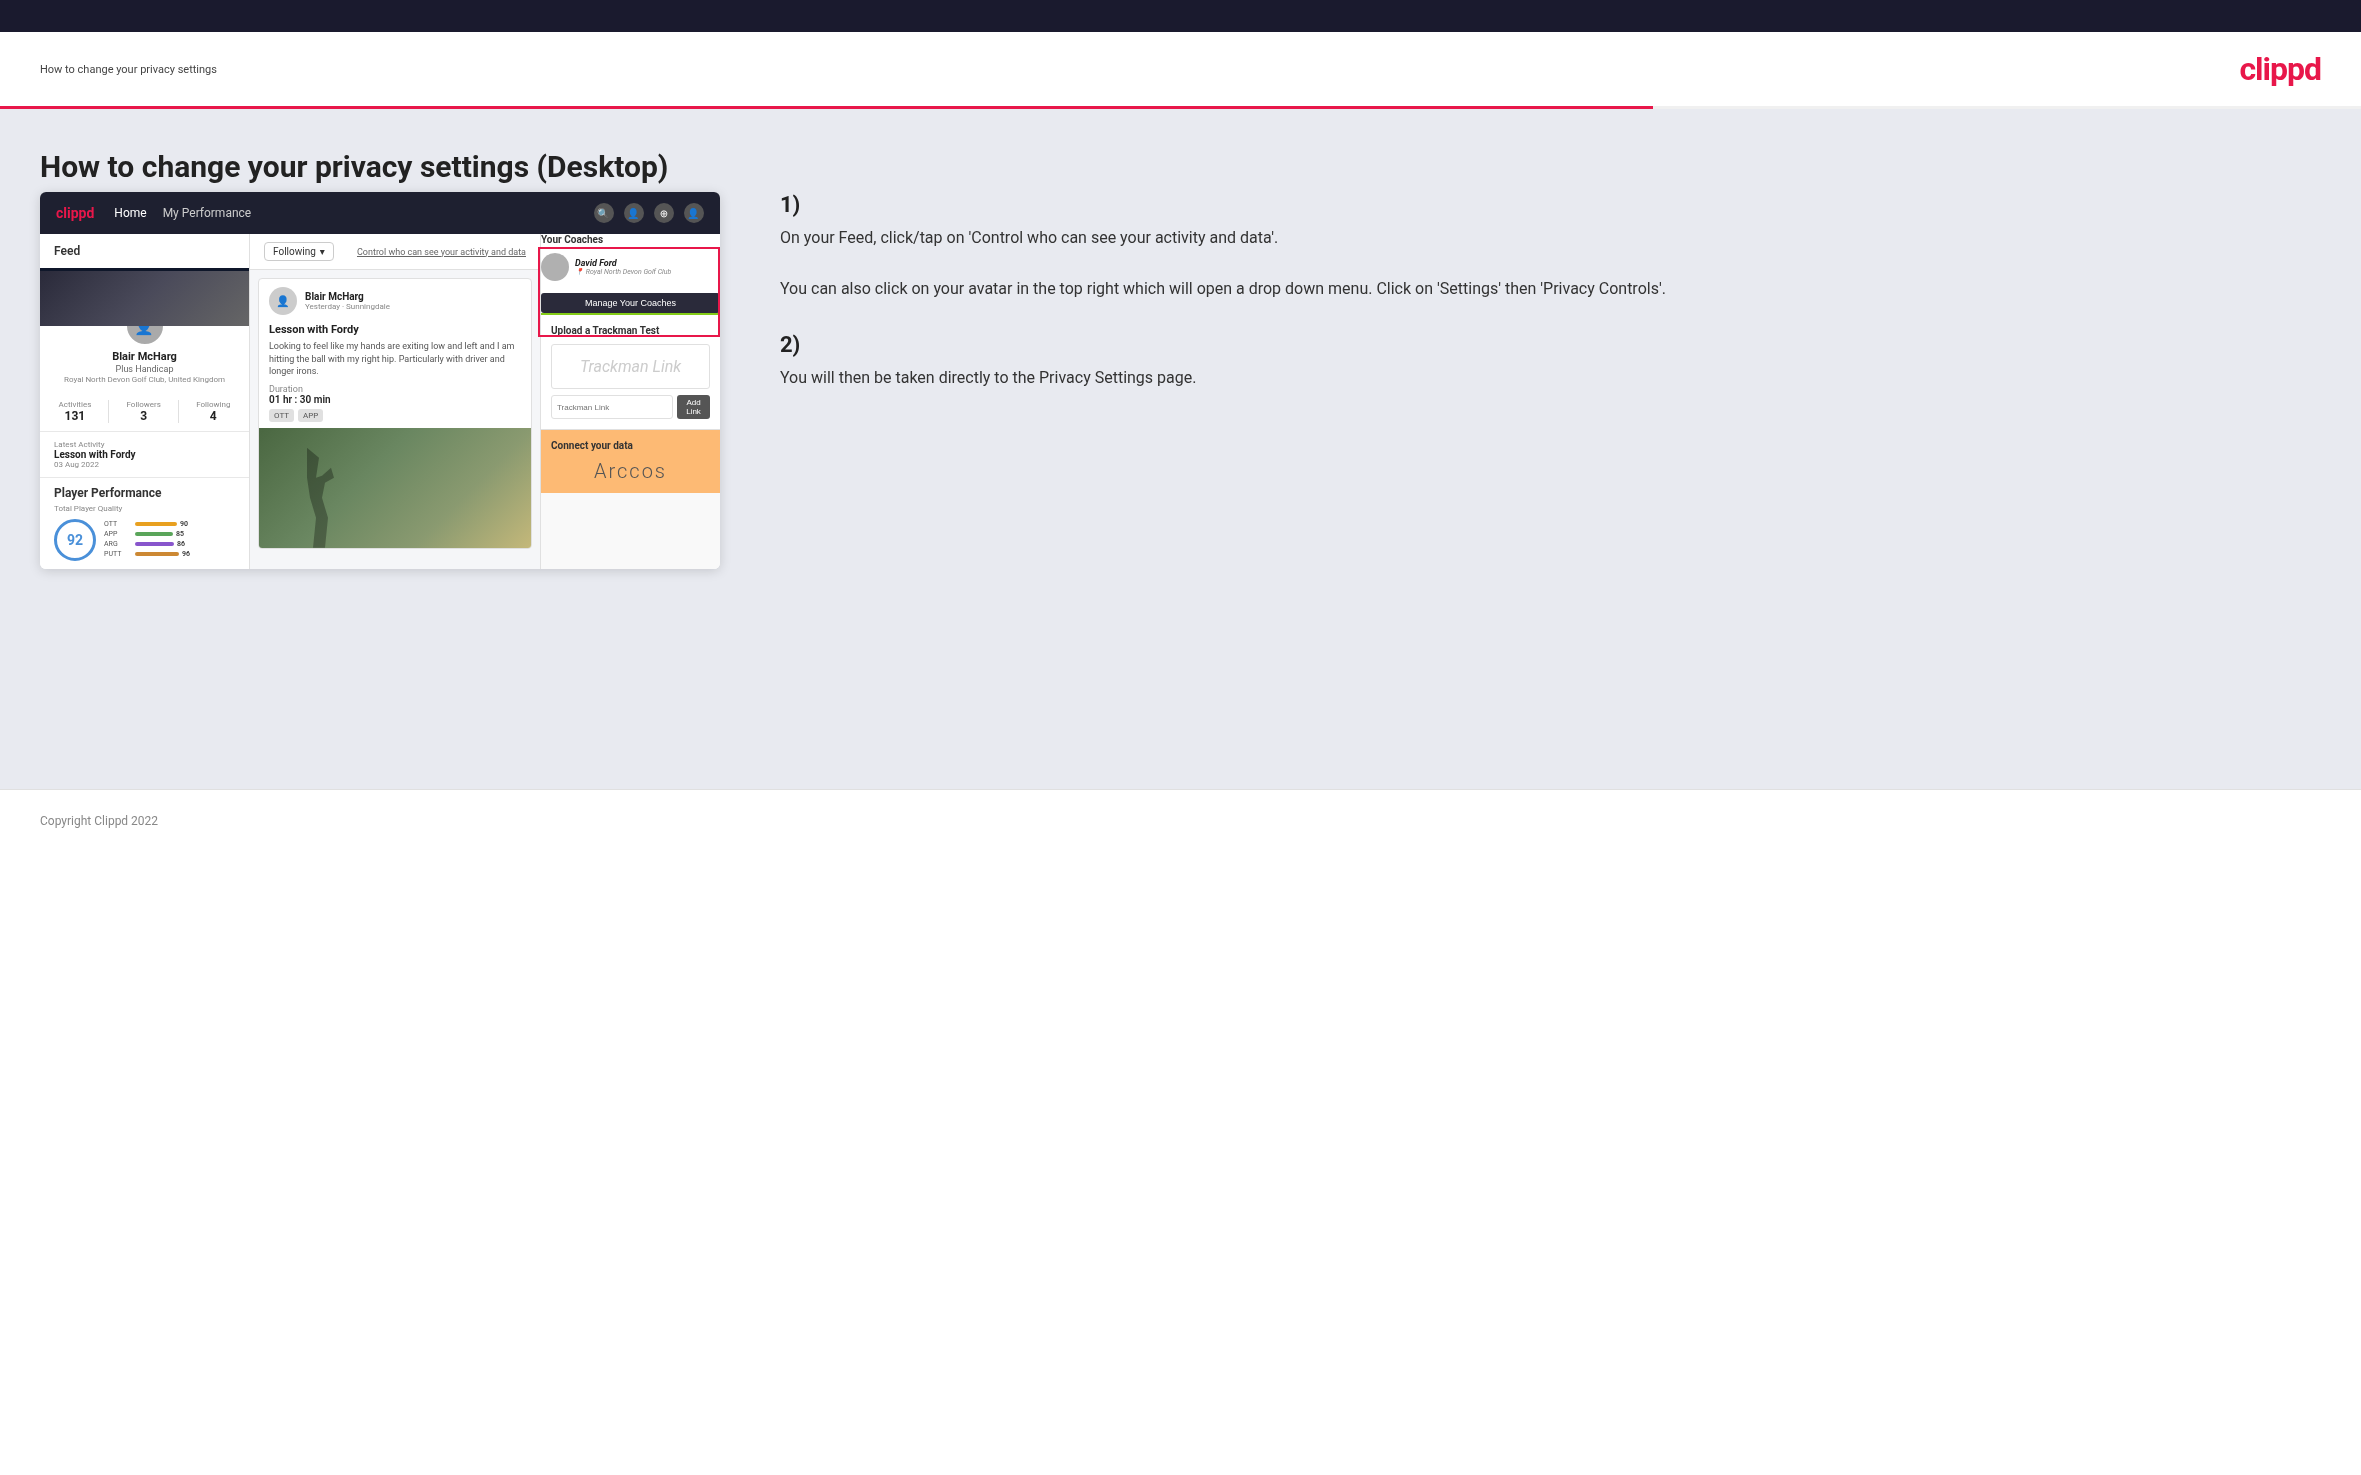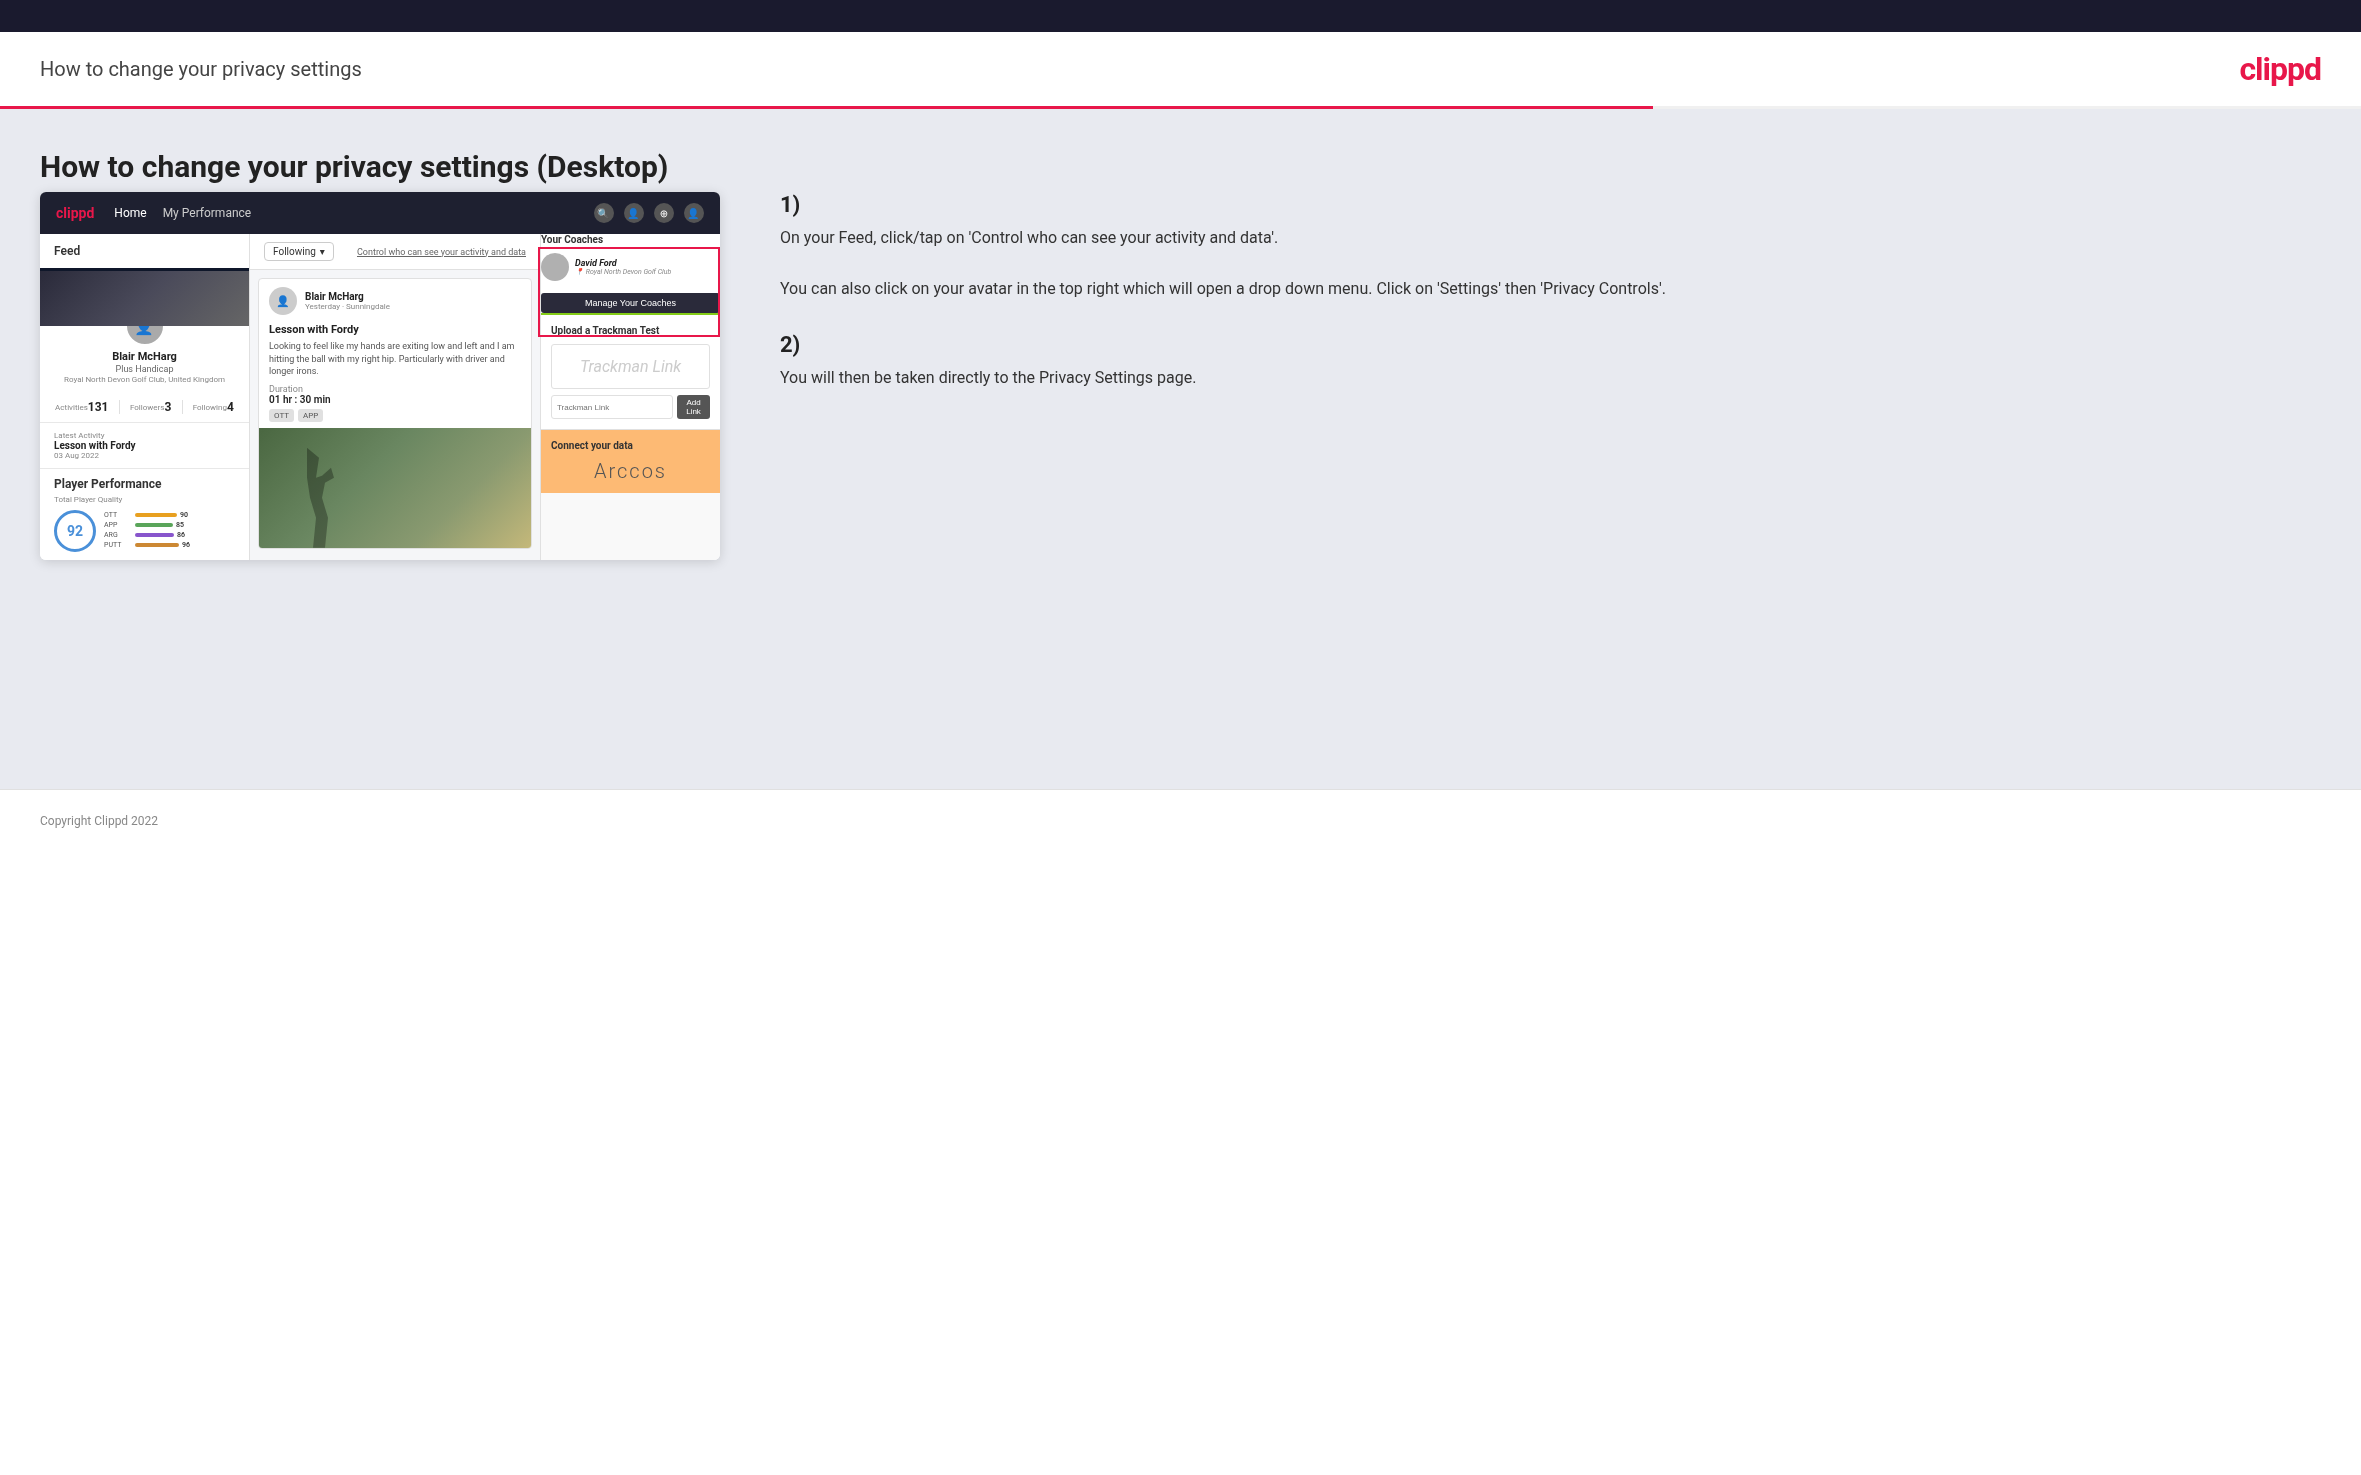--- a/index.html
+++ b/index.html
@@ -12,21 +12,21 @@
 
     .header {
       display: flex;
       align-items: center;
       justify-content: space-between;
       padding: 18px 40px;
       background: #fff;
     }
 
     .header-title {
-      font-size: 20px;
+      font-size: 11px;
       color: #444;
     }
 
     .clippd-logo {
       font-size: 32px;
       font-weight: 700;
       color: #e8174a;
       letter-spacing: -1px;
     }
 
@@ -188,20 +188,21 @@
 
     .stats-row {
       display: flex;
       justify-content: space-around;
       padding: 8px 10px;
       border-bottom: 1px solid #e8e8e8;
     }
 
     .stat-item {
       display: flex;
+      flex-direction: column;
       align-items: center;
     }
 
     .stat-label {
       font-size: 8px;
       color: #888;
     }
 
     .stat-value {
       font-size: 12px;

